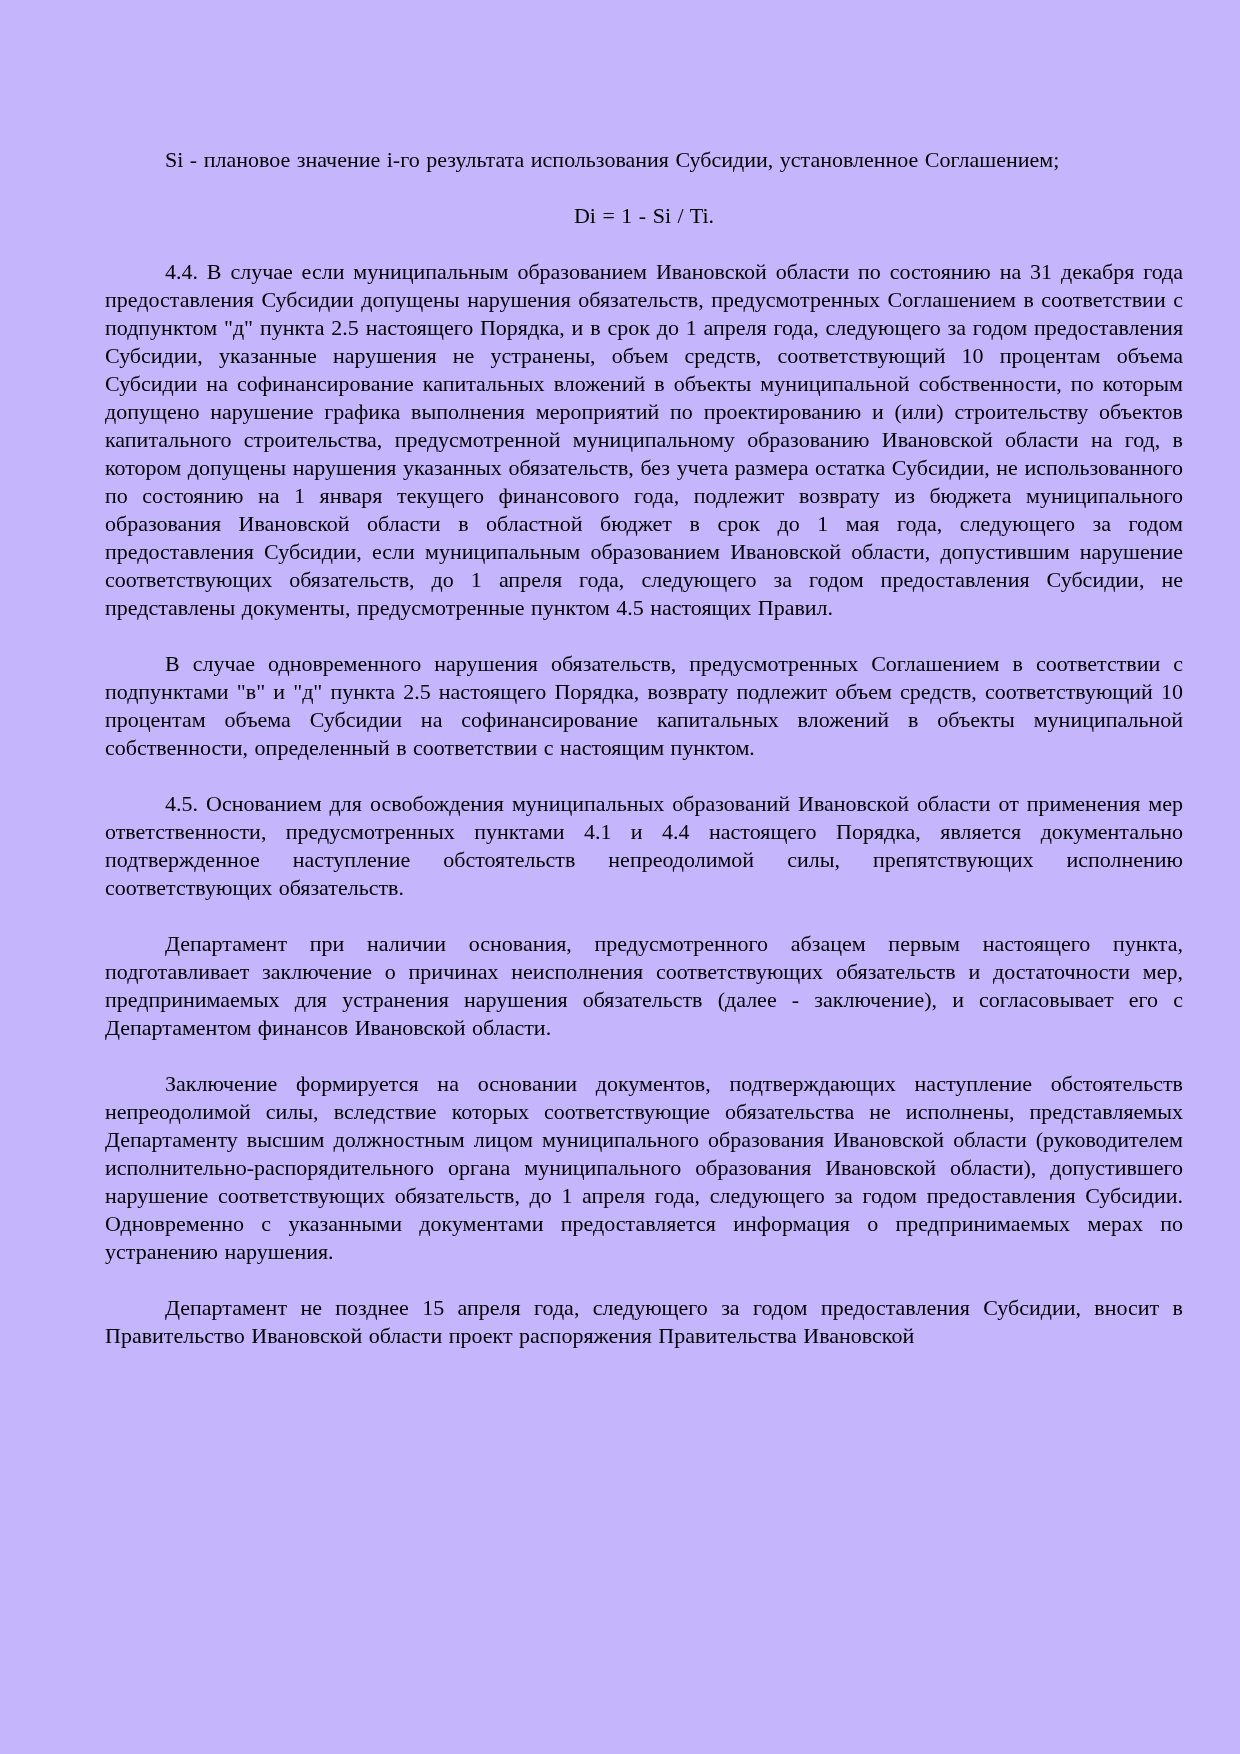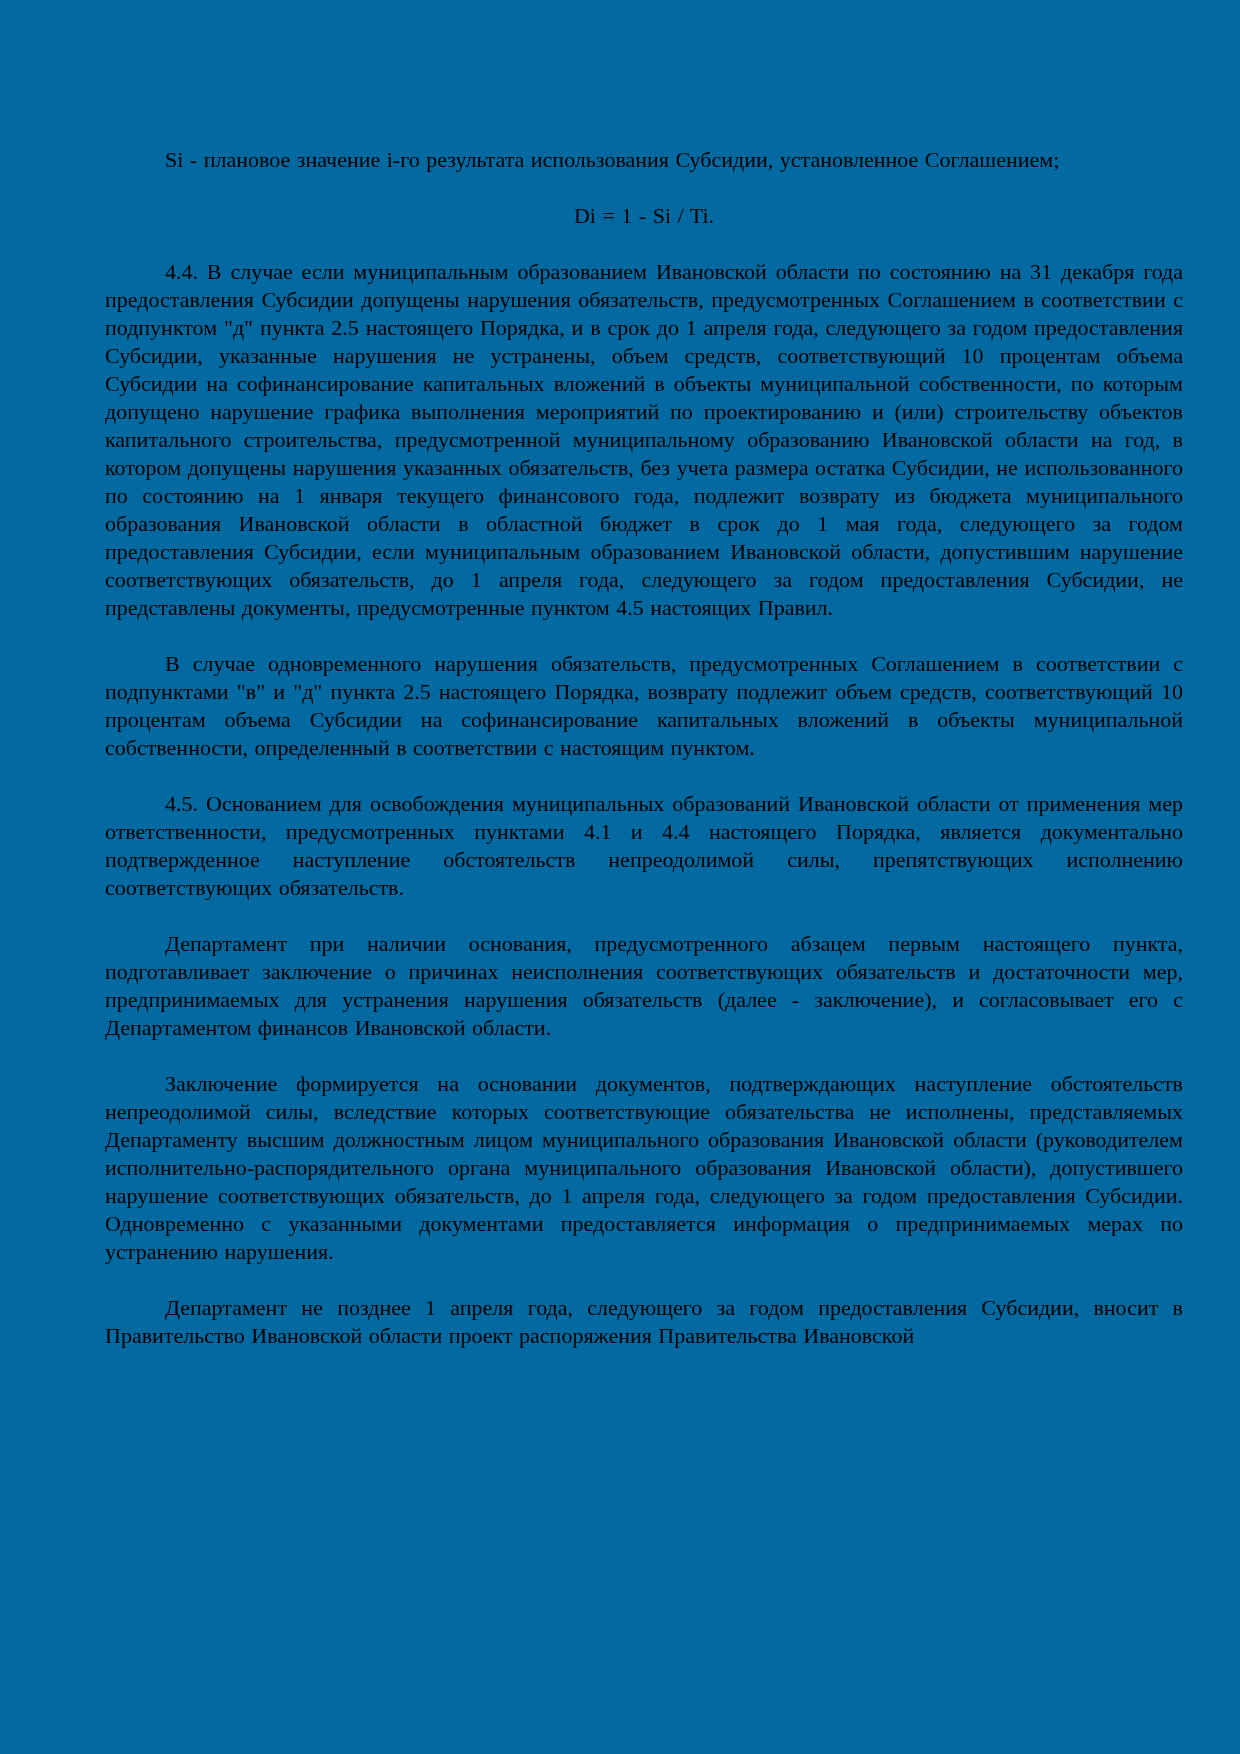--- a/index.html
+++ b/index.html
@@ -10,21 +10,21 @@
   body {
     width: 1240px;
     height: 1754px;
     overflow: hidden;
   }
   .page {
     box-sizing: border-box;
     width: 1240px;
     height: 1754px;
     padding: 146px 57px 0 105px;
-    background: #0369a1;
+    background: #c4b5fd;
     color: #000000;
     font-family: "Liberation Serif", "DejaVu Serif", serif;
     font-size: 22px;
     line-height: 28px;
   }
   .para {
     margin: 0 0 28px 0;
     text-align: justify;
     text-align-last: left;
     word-spacing: 1px;
@@ -50,14 +50,14 @@
   <p class="para indent">4.4. В случае если муниципальным образованием Ивановской области по состоянию на 31 декабря года предоставления Субсидии допущены нарушения обязательств, предусмотренных Соглашением в соответствии с подпунктом "д" пункта 2.5 настоящего Порядка, и в срок до 1 апреля года, следующего за годом предоставления Субсидии, указанные нарушения не устранены, объем средств, соответствующий 10 процентам объема Субсидии на софинансирование капитальных вложений в объекты муниципальной собственности, по которым допущено нарушение графика выполнения мероприятий по проектированию и (или) строительству объектов капитального строительства, предусмотренной муниципальному образованию Ивановской области на год, в котором допущены нарушения указанных обязательств, без учета размера остатка Субсидии, не использованного по состоянию на 1 января текущего финансового года, подлежит возврату из бюджета муниципального образования Ивановской области в областной бюджет в срок до 1 мая года, следующего за годом предоставления Субсидии, если муниципальным образованием Ивановской области, допустившим нарушение соответствующих обязательств, до 1 апреля года, следующего за годом предоставления Субсидии, не представлены документы, предусмотренные пунктом 4.5 настоящих Правил.</p>
 
   <p class="para indent">В случае одновременного нарушения обязательств, предусмотренных Соглашением в соответствии с подпунктами "в" и "д" пункта 2.5 настоящего Порядка, возврату подлежит объем средств, соответствующий 10 процентам объема Субсидии на софинансирование капитальных вложений в объекты муниципальной собственности, определенный в соответствии с настоящим пунктом.</p>
 
   <p class="para indent">4.5. Основанием для освобождения муниципальных образований Ивановской области от применения мер ответственности, предусмотренных пунктами 4.1 и 4.4 настоящего Порядка, является документально подтвержденное наступление обстоятельств непреодолимой силы, препятствующих исполнению соответствующих обязательств.</p>
 
   <p class="para indent">Департамент при наличии основания, предусмотренного абзацем первым настоящего пункта, подготавливает заключение о причинах неисполнения соответствующих обязательств и достаточности мер, предпринимаемых для устранения нарушения обязательств (далее - заключение), и согласовывает его с Департаментом финансов Ивановской области.</p>
 
   <p class="para indent">Заключение формируется на основании документов, подтверждающих наступление обстоятельств непреодолимой силы, вследствие которых соответствующие обязательства не исполнены, представляемых Департаменту высшим должностным лицом муниципального образования Ивановской области (руководителем исполнительно-распорядительного органа муниципального образования Ивановской области), допустившего нарушение соответствующих обязательств, до 1 апреля года, следующего за годом предоставления Субсидии. Одновременно с указанными документами предоставляется информация о предпринимаемых мерах по устранению нарушения.</p>
 
-  <p class="para indent">Департамент не позднее 1 апреля года, следующего за годом предоставления Субсидии, вносит в Правительство Ивановской области проект распоряжения Правительства Ивановской</p>
+  <p class="para indent">Департамент не позднее 15 апреля года, следующего за годом предоставления Субсидии, вносит в Правительство Ивановской области проект распоряжения Правительства Ивановской</p>
 </div>
 
 </body></html>

